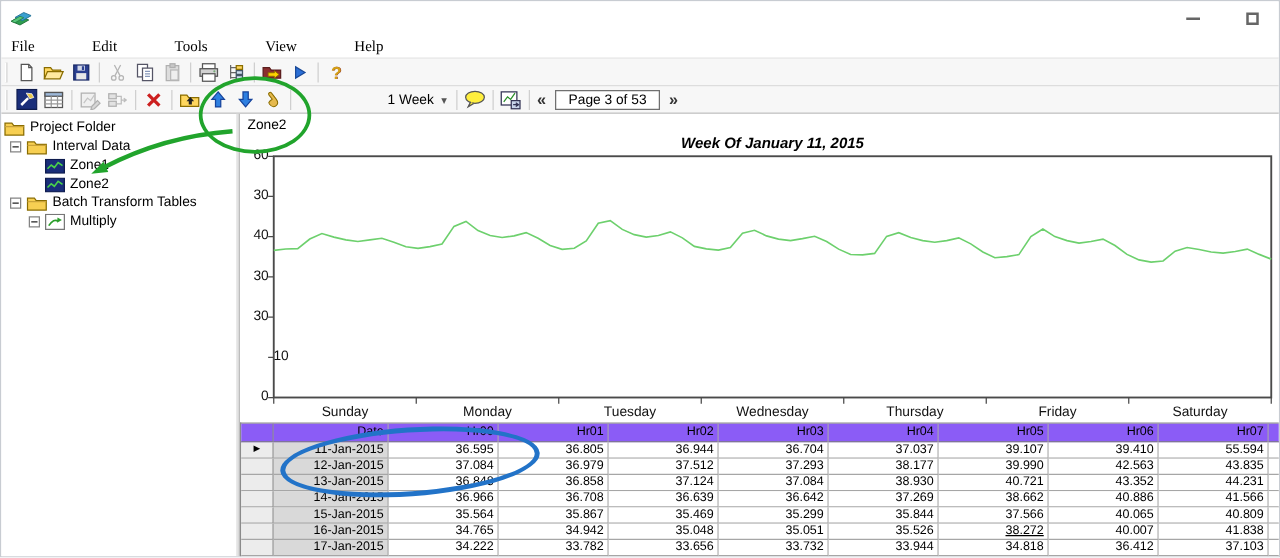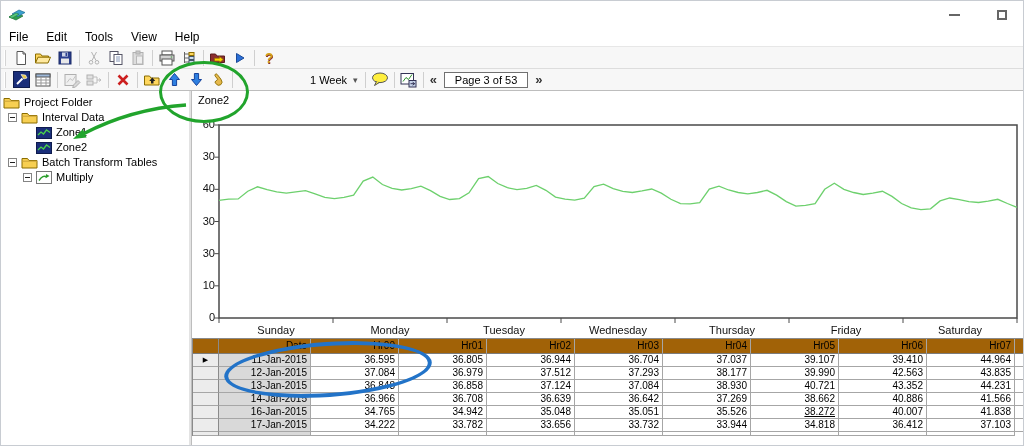--- a/index.html
+++ b/index.html
@@ -10,21 +10,21 @@
 
   
   .titlebar { height:28px; display:flex; align-items:center; padding-left:7px; font-size:12px; background:#fff; }
   .app-icon { width:17px; height:15px; margin-right:6px; flex:none; }
   .win-controls { position:absolute; right:10px; top:0; height:28px; display:flex; align-items:center; gap:26px; }
   .btn-min { width:11px; height:2px; background:#666; }
   .btn-max { width:10px; height:10px; border:2px solid #666; background:#fff; }
 
   
   .menubar { height:17px; display:flex; align-items:center; font-size:12px; background:#fff; }
-  .menu-item { padding:0 9px; height:17px; line-height:17px; }
+  .menu-item { padding:0 23px; height:17px; line-height:17px;font-family:Liberation Serif, serif; }
   .menu-item:first-child { padding-left:8px; }
 
   
   .toolbar { height:22px; display:flex; align-items:center; background:#f7f7f7; border-top:1px solid #e7e7e7; }
   .toolbar2 { border-top:1px solid #ddd; }
   .tgrip { width:2px; height:16px; background:#d4d4d4; border-left:1px solid #fff; margin:0 4px 0 3px; flex:none; }
   .tbtn { height:20px; min-width:20px; display:flex; align-items:center; justify-content:center; padding:0 1px; margin:0 1px; flex:none; }
   .tsep { width:1px; height:16px; background:#cfcfcf; margin:0 3px; flex:none; }
   .tbi { display:flex; }
   .help-q { font-size:14px; font-weight:bold; color:#d4a017; text-shadow:0.5px 0.5px 0 #8a2f2f; }
@@ -56,21 +56,21 @@
   .xlab { position:absolute; top:233px; width:114px; text-align:center; font-size:11px; color:#111; }
 
   
   #grid { position:absolute; left:0; top:247px; width:833px; border-top:1px solid #8a8a8a; border-left:1px solid #8a8a8a; background:#fff; }
   .grid-row { display:flex; height:13px; }
   .grid-row.header { height:15px; }
   .grid-row.partial { height:4px; overflow:hidden; }
   .gc { flex:none; border-right:1px solid #a6a6a6; border-bottom:1px solid #a6a6a6; font-size:10px; line-height:12px; text-align:right; padding-right:3px; overflow:hidden; white-space:nowrap; }
   .grid-row.header .gc { border-bottom:1px solid #7c7c7c; line-height:13px; }
   .gc.sel { background:#ececec; border-right:1px solid #8a8a8a; text-align:center; padding:0; font-size:7px; line-height:12px; }
-  .gc.head { background:#a16207; }
+  .gc.head { background:#8b5cf6; }
   .gc.date { background:#d9d9d9; }
   .gc.val { background:#fff; }
 
   
   #green-circle { position:absolute; left:158px; top:60px; width:90px; height:62px; border:3px solid #21a42c; border-radius:50%; z-index:60; pointer-events:none; }
   #green-arrow { position:absolute; left:55px; top:92px; z-index:60; pointer-events:none; }
   #blue-ellipse { position:absolute; left:223px; top:341px; width:208px; height:55px; border:4px solid #2273c8; border-radius:50%; transform:rotate(-4deg); z-index:60; pointer-events:none; }
 </style>
 </head>
 <body>
@@ -372,20 +372,21 @@
               <path d="M3 9.5 q4 -6 7.5 -3.5" stroke="#2a9e2a" fill="none" stroke-width="1.4"></path>
               <path d="M10 3 l3.5 2 -3.8 2.2 z" fill="#2a9e2a"></path>
             </svg>
           </span>
           <span class="tree-label">Multiply</span>
         </div>
       </div>
     <div class="splitter"></div>
     <div class="main">
       <div class="series-label">Zone2</div>
+      <div class="chart-title">Week Of January 11, 2015</div>
       <svg id="chart-svg" width="820" height="212">
           <rect x="12" y="4" width="798" height="193" fill="none" stroke="#4a4a4a" stroke-width="1.5"></rect>
           <line x1="7.5" y1="197" x2="12" y2="197" stroke="#4a4a4a"></line>
           <line x1="7.5" y1="164.83333333333334" x2="12" y2="164.83333333333334" stroke="#4a4a4a"></line>
           <line x1="7.5" y1="132.66666666666666" x2="12" y2="132.66666666666666" stroke="#4a4a4a"></line>
           <line x1="7.5" y1="100.5" x2="12" y2="100.5" stroke="#4a4a4a"></line>
           <line x1="7.5" y1="68.33333333333333" x2="12" y2="68.33333333333333" stroke="#4a4a4a"></line>
           <line x1="7.5" y1="36.166666666666664" x2="12" y2="36.166666666666664" stroke="#4a4a4a"></line>
           <line x1="7.5" y1="4" x2="12" y2="4" stroke="#4a4a4a"></line>
           <line x1="12" y1="197" x2="12" y2="202" stroke="#4a4a4a"></line>
@@ -393,21 +394,21 @@
           <line x1="240" y1="197" x2="240" y2="202" stroke="#4a4a4a"></line>
           <line x1="354" y1="197" x2="354" y2="202" stroke="#4a4a4a"></line>
           <line x1="468" y1="197" x2="468" y2="202" stroke="#4a4a4a"></line>
           <line x1="582" y1="197" x2="582" y2="202" stroke="#4a4a4a"></line>
           <line x1="696" y1="197" x2="696" y2="202" stroke="#4a4a4a"></line>
           <line x1="810" y1="197" x2="810" y2="202" stroke="#4a4a4a"></line>
           <polyline points="12.0,79.3 21.6,78.2 31.2,77.9 40.8,70.2 50.5,65.8 60.1,68.7 69.7,70.9 79.3,72.2 88.9,70.9 98.5,69.6 108.1,72.8 117.8,76.4 127.4,77.7 137.0,76.3 146.6,74.2 156.2,60.1 165.8,56.1 175.4,63.5 185.1,67.4 194.7,69.0 204.3,67.7 213.9,65.1 223.5,69.6 233.1,75.4 242.7,78.5 252.4,77.6 262.0,71.8 271.6,57.6 281.2,55.5 290.8,62.5 300.4,66.7 310.0,68.7 319.7,67.4 329.3,64.5 338.9,69.3 348.5,76.1 358.1,78.1 367.7,79.1 377.3,77.1 387.0,65.5 396.6,63.2 406.2,67.7 415.8,70.3 425.4,71.5 435.0,69.9 444.7,68.0 454.3,72.2 463.9,78.3 473.5,82.6 483.1,82.9 492.7,81.7 502.3,68.1 512.0,65.1 521.6,69.0 531.2,71.5 540.8,72.8 550.4,71.5 560.0,69.3 569.6,74.1 579.3,80.6 588.9,85.2 598.5,84.3 608.1,82.7 617.7,68.3 627.3,62.2 636.9,68.3 646.6,71.5 656.2,73.5 665.8,72.2 675.4,70.3 685.0,75.4 694.6,82.5 704.2,86.9 713.9,88.7 723.5,87.8 733.1,79.9 742.7,77.0 752.3,78.6 761.9,80.6 771.5,81.5 781.2,80.2 790.8,78.3 800.4,82.5 810.0,86.3" fill="none" stroke="#6dd06d" stroke-width="1.3"></polyline>
         </svg>
       <div class="chart-labels" id="axis-labels">
           <div class="ylab" style="top: 220px;">0</div>
-          <div class="ylab" style="top: 187.833px;">10</div>
+          <div class="ylab" style="top: 187.833px; margin-left: 16px;">10</div>
           <div class="ylab" style="top: 155.667px;">30</div>
           <div class="ylab" style="top: 123.5px;">30</div>
           <div class="ylab" style="top: 91.3333px;">40</div>
           <div class="ylab" style="top: 59.1667px;">30</div>
           <div class="ylab" style="top: 27px;">60</div>
           <div class="xlab" style="left: 27px; width: 114px;">Sunday</div>
           <div class="xlab" style="left: 141px; width: 114px;">Monday</div>
           <div class="xlab" style="left: 255px; width: 114px;">Tuesday</div>
           <div class="xlab" style="left: 369px; width: 114px;">Wednesday</div>
           <div class="xlab" style="left: 483px; width: 114px;">Thursday</div>
@@ -431,21 +432,21 @@
           <div class="grid-row">
             <div class="gc sel" style="width: 26px;">▶</div>
             <div class="gc date" style="width: 92px;">11-Jan-2015</div>
             <div class="gc val" style="width: 88px;">36.595</div>
             <div class="gc val" style="width: 88px;">36.805</div>
             <div class="gc val" style="width: 88px;">36.944</div>
             <div class="gc val" style="width: 88px;">36.704</div>
             <div class="gc val" style="width: 88px;">37.037</div>
             <div class="gc val" style="width: 88px;">39.107</div>
             <div class="gc val" style="width: 88px;">39.410</div>
-            <div class="gc val" style="width: 88px;">44.964</div>
+            <div class="gc val" style="width: 88px;">55.594</div>
             <div class="gc val" style="width: 11px;"></div>
           </div>
           <div class="grid-row">
             <div class="gc sel" style="width: 26px;"></div>
             <div class="gc date" style="width: 92px;">12-Jan-2015</div>
             <div class="gc val" style="width: 88px;">37.084</div>
             <div class="gc val" style="width: 88px;">36.979</div>
             <div class="gc val" style="width: 88px;">37.512</div>
             <div class="gc val" style="width: 88px;">37.293</div>
             <div class="gc val" style="width: 88px;">38.177</div>
@@ -475,20 +476,33 @@
             <div class="gc val" style="width: 88px;">36.639</div>
             <div class="gc val" style="width: 88px;">36.642</div>
             <div class="gc val" style="width: 88px;">37.269</div>
             <div class="gc val" style="width: 88px;">38.662</div>
             <div class="gc val" style="width: 88px;">40.886</div>
             <div class="gc val" style="width: 88px;">41.566</div>
             <div class="gc val" style="width: 11px;"></div>
           </div>
           <div class="grid-row">
             <div class="gc sel" style="width: 26px;"></div>
+            <div class="gc date" style="width: 92px;">15-Jan-2015</div>
+            <div class="gc val" style="width: 88px;">35.564</div>
+            <div class="gc val" style="width: 88px;">35.867</div>
+            <div class="gc val" style="width: 88px;">35.469</div>
+            <div class="gc val" style="width: 88px;">35.299</div>
+            <div class="gc val" style="width: 88px;">35.844</div>
+            <div class="gc val" style="width: 88px;">37.566</div>
+            <div class="gc val" style="width: 88px;">40.065</div>
+            <div class="gc val" style="width: 88px;">40.809</div>
+            <div class="gc val" style="width: 11px;"></div>
+          </div>
+          <div class="grid-row">
+            <div class="gc sel" style="width: 26px;"></div>
             <div class="gc date" style="width: 92px;">16-Jan-2015</div>
             <div class="gc val" style="width: 88px;">34.765</div>
             <div class="gc val" style="width: 88px;">34.942</div>
             <div class="gc val" style="width: 88px;">35.048</div>
             <div class="gc val" style="width: 88px;">35.051</div>
             <div class="gc val" style="width: 88px;">35.526</div>
             <div class="gc val" style="width: 88px; text-decoration: underline;">38.272</div>
             <div class="gc val" style="width: 88px;">40.007</div>
             <div class="gc val" style="width: 88px;">41.838</div>
             <div class="gc val" style="width: 11px;"></div>

